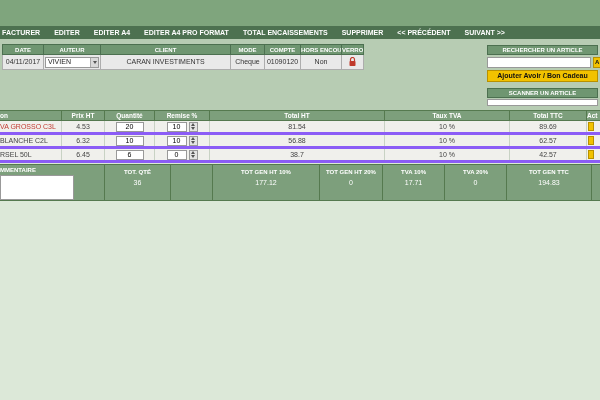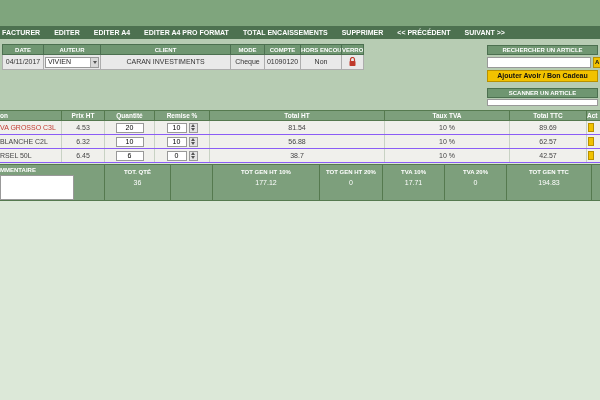--- a/index.html
+++ b/index.html
@@ -57,21 +57,21 @@
 
   
   .items-table { position:absolute; left:0; top:110px; width:600px; }
   .irow { display:flex; width:600px; }
   .ihead-row { height:11px; background:#7d9f7c; border-top:1px solid #55794f; border-bottom:1px solid #55794f; }
   .ihead {
     color:#fff; font-size:6.5px; font-weight:bold; text-align:center; line-height:9px;
     border-right:1px solid #55794f; white-space:nowrap; overflow:hidden;
   }
   .ihead.left { text-align:left; }
-  .idata-row { height:14px; background:#f0f0ec; border-bottom:1px solid #8b5cf6; }
+  .idata-row { height:14px; background:#f0f0ec; border-bottom:3px solid #8b5cf6; }
   .icell {
     font-size:7px; color:#444; text-align:center; border-right:1px solid #c8d2c4;
     display:flex; align-items:center; justify-content:center; white-space:nowrap; overflow:hidden;
   }
   .icell.left { justify-content:flex-start; }
   .red-text { color:#c23b32; }
   .qty-input { width:28px; height:10px; background:#fff; border:1px solid #999; font-size:7px; text-align:center; padding:0; }
   .rem-input { width:20px; height:10px; background:#fff; border:1px solid #999; font-size:7px; text-align:center; padding:0; }
   .spinner { width:9px; height:10px; margin-left:2px; background:#e4e4e4; border:1px solid #999;
     display:flex; flex-direction:column; align-items:center; justify-content:space-around; cursor:pointer; }

